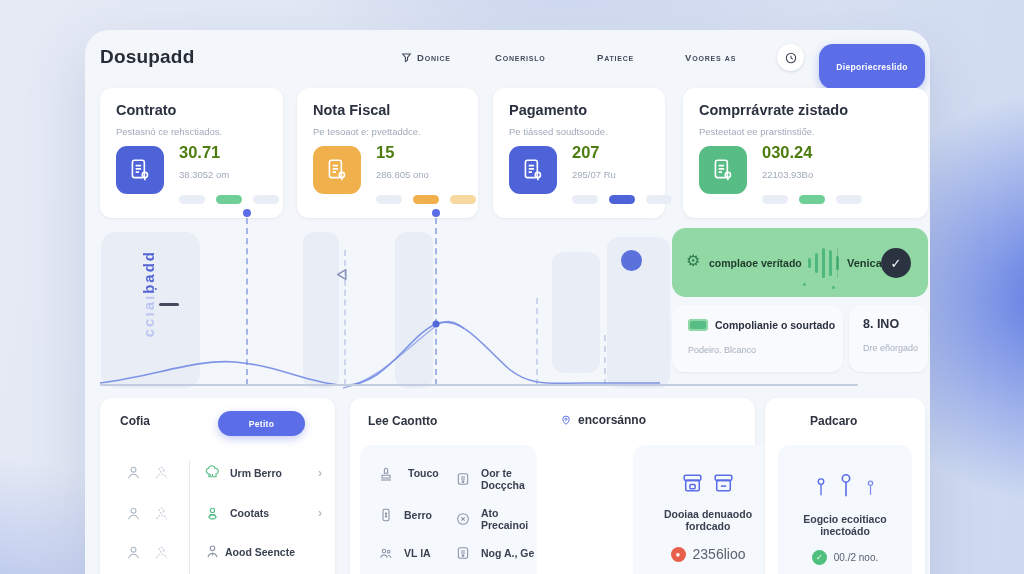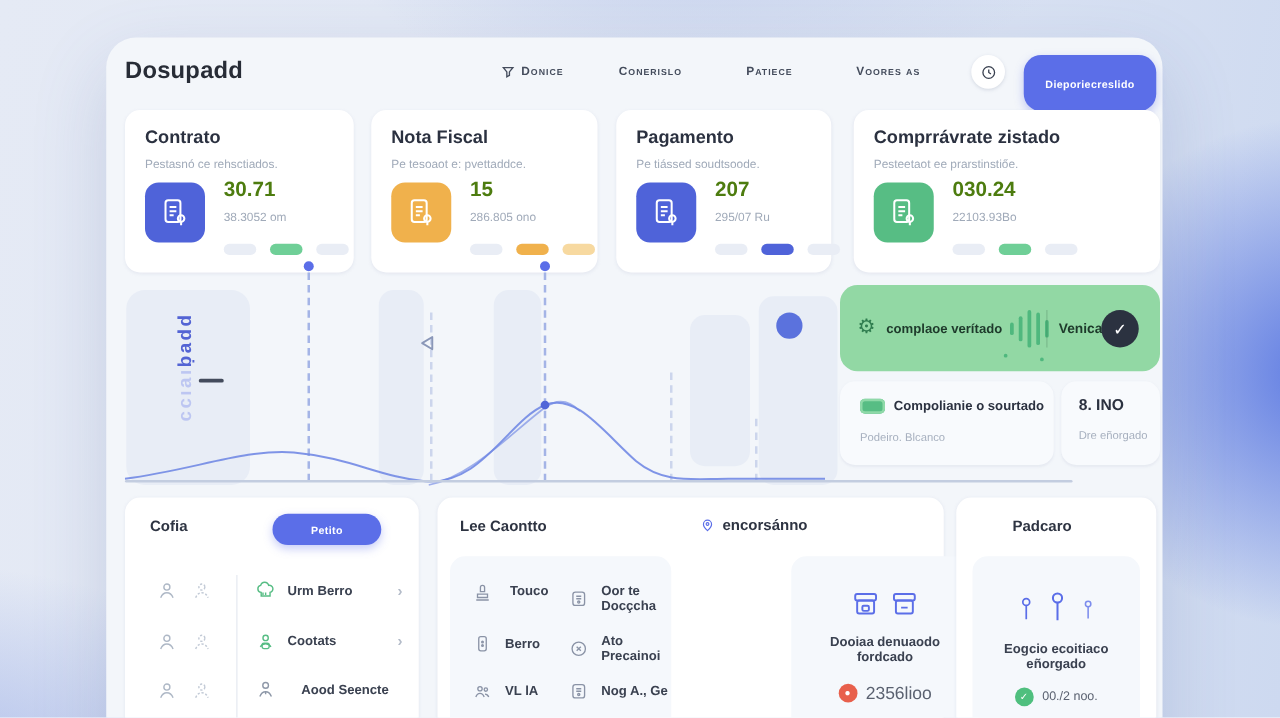--- a/index.html
+++ b/index.html
@@ -285,21 +285,21 @@
       <span>
           <svg width="17" height="17" viewBox="0 0 24 24" fill="none" stroke="#57bd84" stroke-width="1.6">
             <circle cx="12" cy="9" r="3"></circle>
             <path d="M6 19a7 7 0 0 1 12 0"></path>
             <rect x="8" y="15" width="8" height="6" rx="2"></rect>
           </svg>
         </span>
       <span class="row-label">Cootats</span>
       <span class="chev" style="margin-left:auto;">›</span>
     </div>
-    <div class="abs" style="left:104px;top:145px;width:118px;display:flex;align-items:center;gap:20px;">
+    <div class="abs" style="left:104px;top:145px;width:118px;display:flex;align-items:center;gap:4px;">
       <span>
           <svg width="17" height="17" viewBox="0 0 24 24" fill="none" stroke="#8e98a8" stroke-width="1.6">
             <circle cx="12" cy="7.5" r="3.2"></circle>
             <path d="M5.5 20c1.5-4 4-5.4 6.5-5.4s5 1.4 6.5 5.4"></path>
             <path d="M12 14.6v3"></path>
           </svg>
         </span>
       <span class="row-label">Aood Seencte</span>
     </div>
   </div>
@@ -412,21 +412,21 @@
         <svg width="14" height="26" viewBox="0 0 12 24" fill="none" stroke="#5b6ee8" stroke-width="1.5">
             <circle cx="6" cy="5" r="3.4"></circle>
             <path d="M6 8.5v13"></path>
           </svg>
         <svg width="11" height="20" viewBox="0 0 12 24" fill="none" stroke="#7d8ded" stroke-width="1.5">
             <circle cx="6" cy="5" r="2.6"></circle>
             <path d="M6 8v11"></path>
           </svg>
       </div>
       <div class="row-label" style="margin-top:14px;">Eogcio ecoitiaco</div>
-      <div class="row-label">eñorgado</div>
+      <div class="row-label">inectoádo</div>
       <div style="display:flex;justify-content:center;align-items:center;gap:7px;margin-top:13px;">
         <span class="badge-dot" style="background:#4fbf7e;">✓</span>
         <span style="font-size:10px;color:#5a6170;">00./2 noo.</span>
       </div>
     </div>
   </div>
 
 </div>
 
 </body></html>

